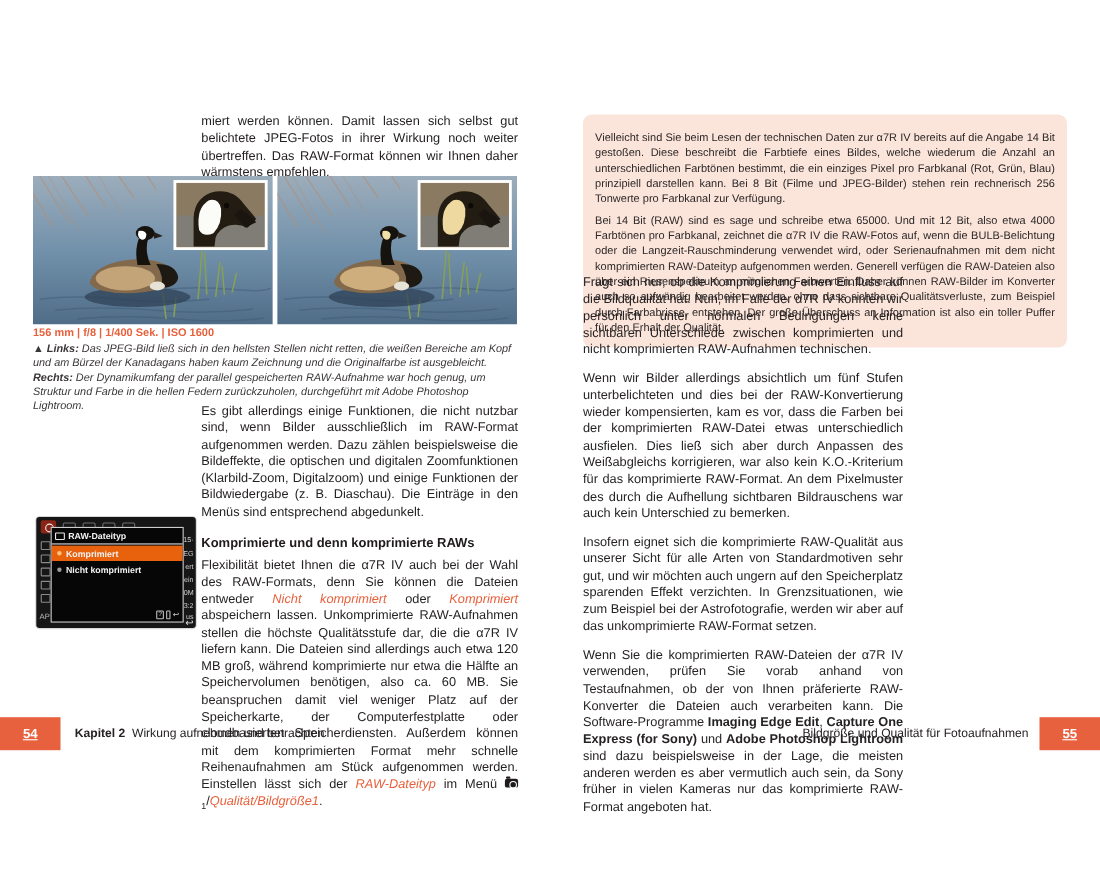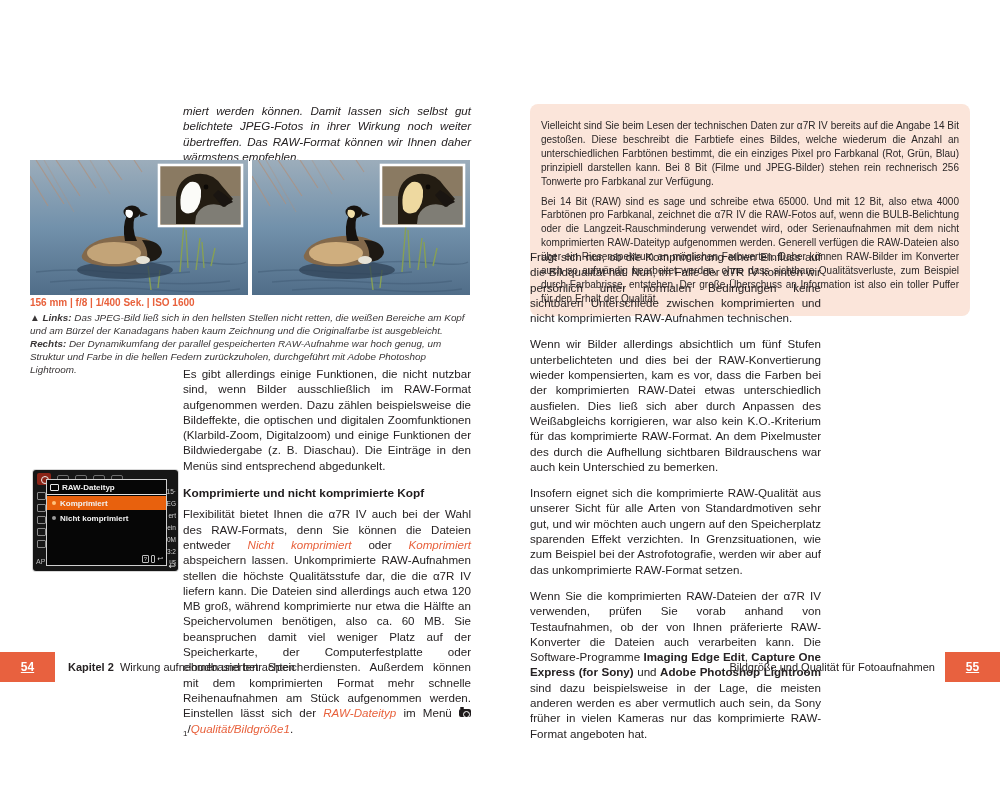--- a/index.html
+++ b/index.html
@@ -6,21 +6,21 @@
   html,body { background:#ffffff; }
   body { font-family:"Liberation Sans", sans-serif; color:#262223; }
   #spread { position:relative; width:1000px; height:800px; background:#ffffff; overflow:hidden; }
 
   .body-text { font-size:11.6px; line-height:15.3px; text-align:justify; color:#262223; }
   .para { margin-bottom:11px; }
   .orange-it { color:#e8613c; font-style:italic; }
   .bold { font-weight:bold; }
 
   
-  .intro { position:absolute; left:183px; top:103px; width:288px;font-style:italic; }
+  .intro { position:absolute; left:183px; top:103px; width:288px; }
   .photos { position:absolute; left:30px; top:160px; width:440px; display:flex; gap:4px; }
   .photo { width:218px; height:135px; position:relative; }
   .photo svg { display:block; }
   .photo-meta { position:absolute; left:30px; top:297px; font-size:10px; font-weight:bold; color:#e8613c; }
   .photo-caption { position:absolute; left:30px; top:311px; width:442px; font-size:9.9px; line-height:13px; font-style:italic; color:#3a3637; }
   .cap-lead { font-weight:bold;font-style:italic; }
   .mid-col { position:absolute; left:183px; top:366px; width:288px; }
   .sub-heading { font-size:11.8px; font-weight:bold; color:#1f1b1c; margin:13px 0 5px 0; }
   .cam-inline { display:inline-block; width:12px; height:8px; background:#1f1b1c; border-radius:2px; position:relative; vertical-align:baseline; }
   .cam-inline::before { content:""; position:absolute; left:4px; top:1.5px; width:5px; height:5px; border:1.2px solid #fff; border-radius:50%; }
@@ -190,21 +190,21 @@
 
   <div class="photo-meta">156 mm | f/8 | 1/400 Sek. | ISO 1600</div>
 
   <div class="photo-caption">
     <div><span class="cap-lead">▲ Links:</span><span> Das JPEG-Bild ließ sich in den hellsten Stellen nicht retten, die weißen Bereiche am Kopf und am Bürzel der Kanadagans haben kaum Zeichnung und die Originalfarbe ist ausgebleicht.</span></div>
     <div><span class="cap-lead">Rechts:</span><span> Der Dynamikumfang der parallel gespeicherten RAW-Aufnahme war hoch genug, um Struktur und Farbe in die hellen Federn zurückzuholen, durchgeführt mit Adobe Photoshop Lightroom.</span></div>
   </div>
 
   <div class="mid-col body-text">
     <div class="para">Es gibt allerdings einige Funktionen, die nicht nutzbar sind, wenn Bilder ausschließlich im RAW-Format aufgenommen werden. Dazu zählen beispielsweise die Bildeffekte, die optischen und digitalen Zoomfunktionen (Klarbild-Zoom, Digitalzoom) und einige Funktionen der Bildwiedergabe (z. B. Diaschau). Die Einträge in den Menüs sind entsprechend abgedunkelt.</div>
-    <div class="sub-heading">Komprimierte und nicht komprimierte Kopf</div>
+    <div class="sub-heading">Komprimierte und denn komprimierte RAWs</div>
     <div class="para"><span>Flexibilität bietet Ihnen die α7R IV auch bei der Wahl des RAW-Formats, denn Sie können die Dateien entweder </span><span class="orange-it">Nicht komprimiert</span><span> oder </span><span class="orange-it">Komprimiert</span><span> abspeichern lassen. Unkomprimierte RAW-Aufnahmen stellen die höchste Qualitätsstufe dar, die die α7R IV liefern kann. Die Dateien sind allerdings auch etwa 120 MB groß, während komprimierte nur etwa die Hälfte an Speichervolumen benötigen, also ca. 60 MB. Sie beanspruchen damit viel weniger Platz auf der Speicherkarte, der Computerfestplatte oder cloudbasierten Speicherdiensten. Außerdem können mit dem komprimierten Format mehr schnelle Reihenaufnahmen am Stück aufgenommen werden. Einstellen lässt sich der </span><span class="orange-it">RAW-Dateityp</span><span> im Menü </span><span class="cam-inline"></span><sub class="cam-sub">1</sub><span>/</span><span class="orange-it">Qualität/Bildgröße1</span><span>.</span></div>
   </div>
 
   <div class="cam-shot">
     <div class="tab-cam"></div>
     <div class="tab-ghost" style="left:24px;"></div>
     <div class="tab-ghost" style="left:42px;"></div>
     <div class="tab-ghost" style="left:60px;"></div>
     <div class="tab-ghost" style="left:78px;"></div>
     <div class="lc-icon" style="top:22px;"></div>

